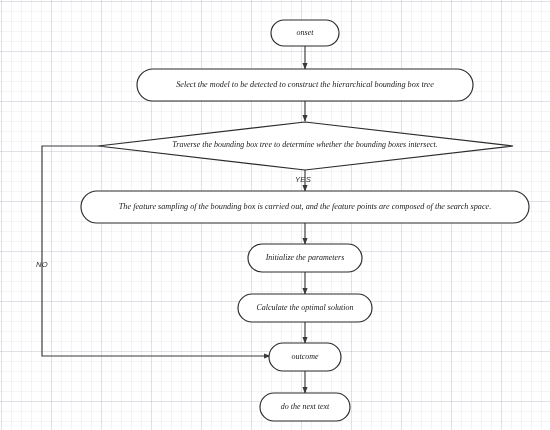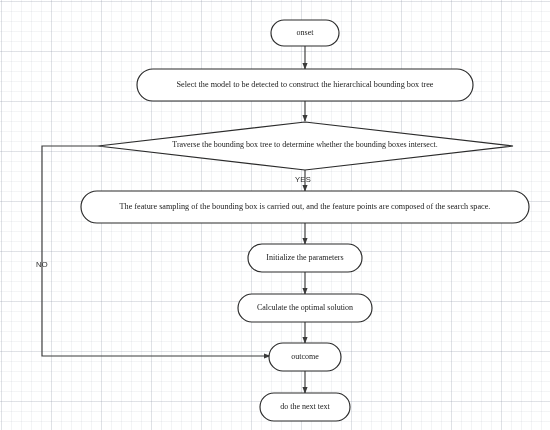--- a/index.html
+++ b/index.html
@@ -14,20 +14,21 @@
     background-color: #ffffff;
     background-image:
       linear-gradient(to right, rgba(120,130,150,0.16) 1px, transparent 1px),
       linear-gradient(to bottom, rgba(120,130,150,0.16) 1px, transparent 1px),
       linear-gradient(to right, rgba(120,130,150,0.085) 1px, transparent 1px),
       linear-gradient(to bottom, rgba(120,130,150,0.085) 1px, transparent 1px);
     background-size: 50px 50px, 50px 50px, 10px 10px, 10px 10px;
     background-position: 1px 0px, 0px 1px, 1px 0px, 0px 1px;
     overflow: hidden;
     font-family: "Liberation Serif", serif;
+    font-style: italic;
   }
   #flow-svg {
     position: absolute;
     left: 0;
     top: 0;
     width: 550px;
     height: 430px;
   }
   .node-shape {
     fill: #ffffff;

